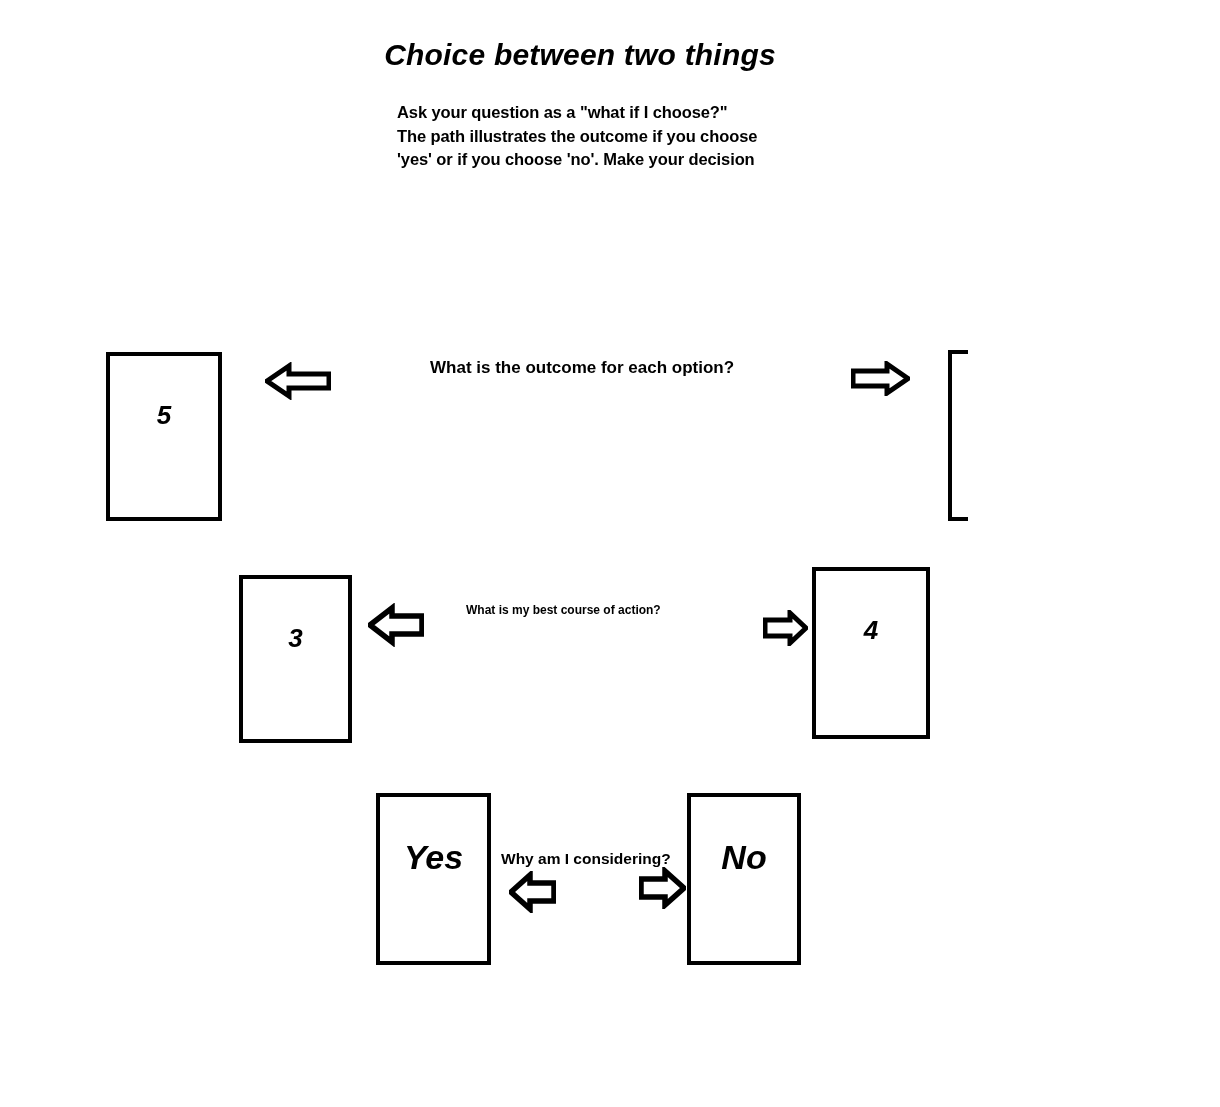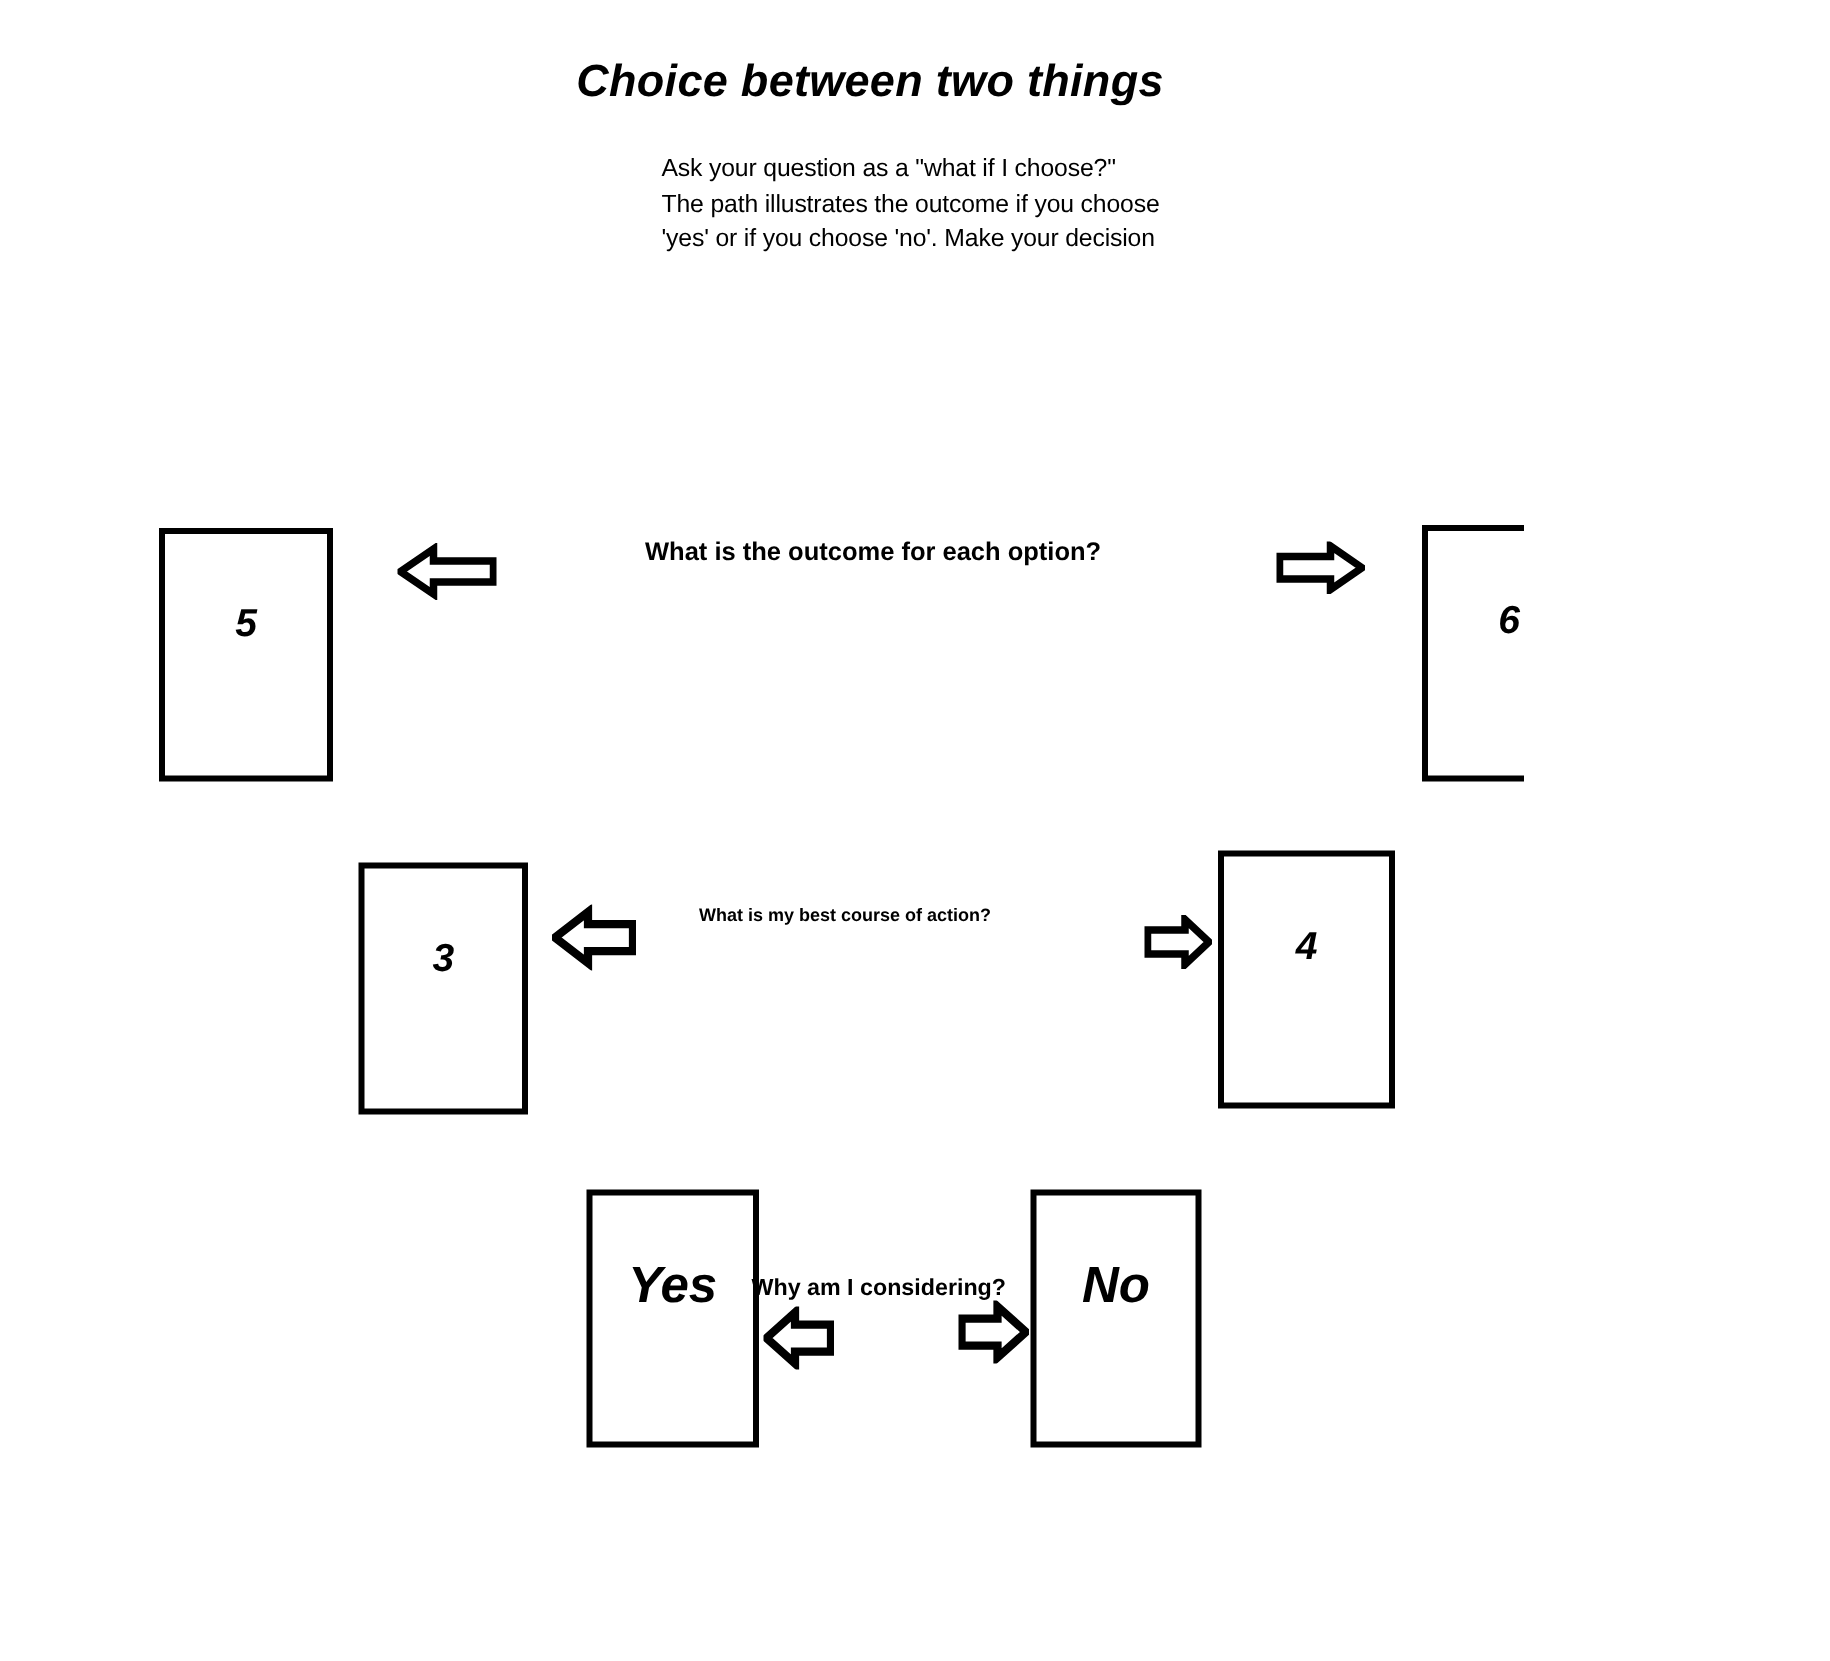--- a/index.html
+++ b/index.html
@@ -10,21 +10,20 @@
   body {
     font-family: "Liberation Sans", sans-serif;
     color: #000000;
   }
   #canvas {
     position: relative;
     width: 968px;
     height: 1107px;
     background: #ffffff;
     overflow: hidden;
-    padding-left: 48px;
   }
 
   
   .title {
     position: absolute;
     left: 0;
     top: 38px;
     width: 1160px;
     text-align: center;
     font-size: 30px;
@@ -32,24 +31,23 @@
     font-style: italic;
     letter-spacing: 0.2px;
     white-space: nowrap;
   }
   .subtitle {
     position: absolute;
     left: 397px;
     top: 101px;
     width: 430px;
     font-size: 16.5px;
-    font-weight: normal;
+    font-weight: bold;
     line-height: 23.5px;
     letter-spacing: -0.1px;
-    margin-left: 44px;
   }
   .subtitle div { white-space: nowrap; }
 
   
   .node {
     position: absolute;
     border: 4px solid #000000;
     background: #ffffff;
     box-sizing: border-box;
   }
@@ -68,21 +66,21 @@
   }
   .node.word .node-label {
     font-size: 34px;
     top: 41px;
   }
 
   .node-5 { left: 106px; top: 352px; width: 116px; height: 169px; }
   .node-6 { left: 948px; top: 350px; width: 116px; height: 171px; }
   .node-3 { left: 239px; top: 575px; width: 113px; height: 168px; }
   .node-4 { left: 812px; top: 567px; width: 118px; height: 172px; }
-  .node-yes { left: 376px; top: 793px; width: 115px; height: 172px; margin-left: 15px; }
+  .node-yes { left: 376px; top: 793px; width: 115px; height: 172px; }
   .node-no  { left: 687px; top: 793px; width: 114px; height: 172px; }
 
   
   .caption {
     position: absolute;
     font-weight: bold;
     white-space: nowrap;
     color: #000000;
   }
   .caption-outcome { left: 430px; top: 358px; font-size: 17px; }

